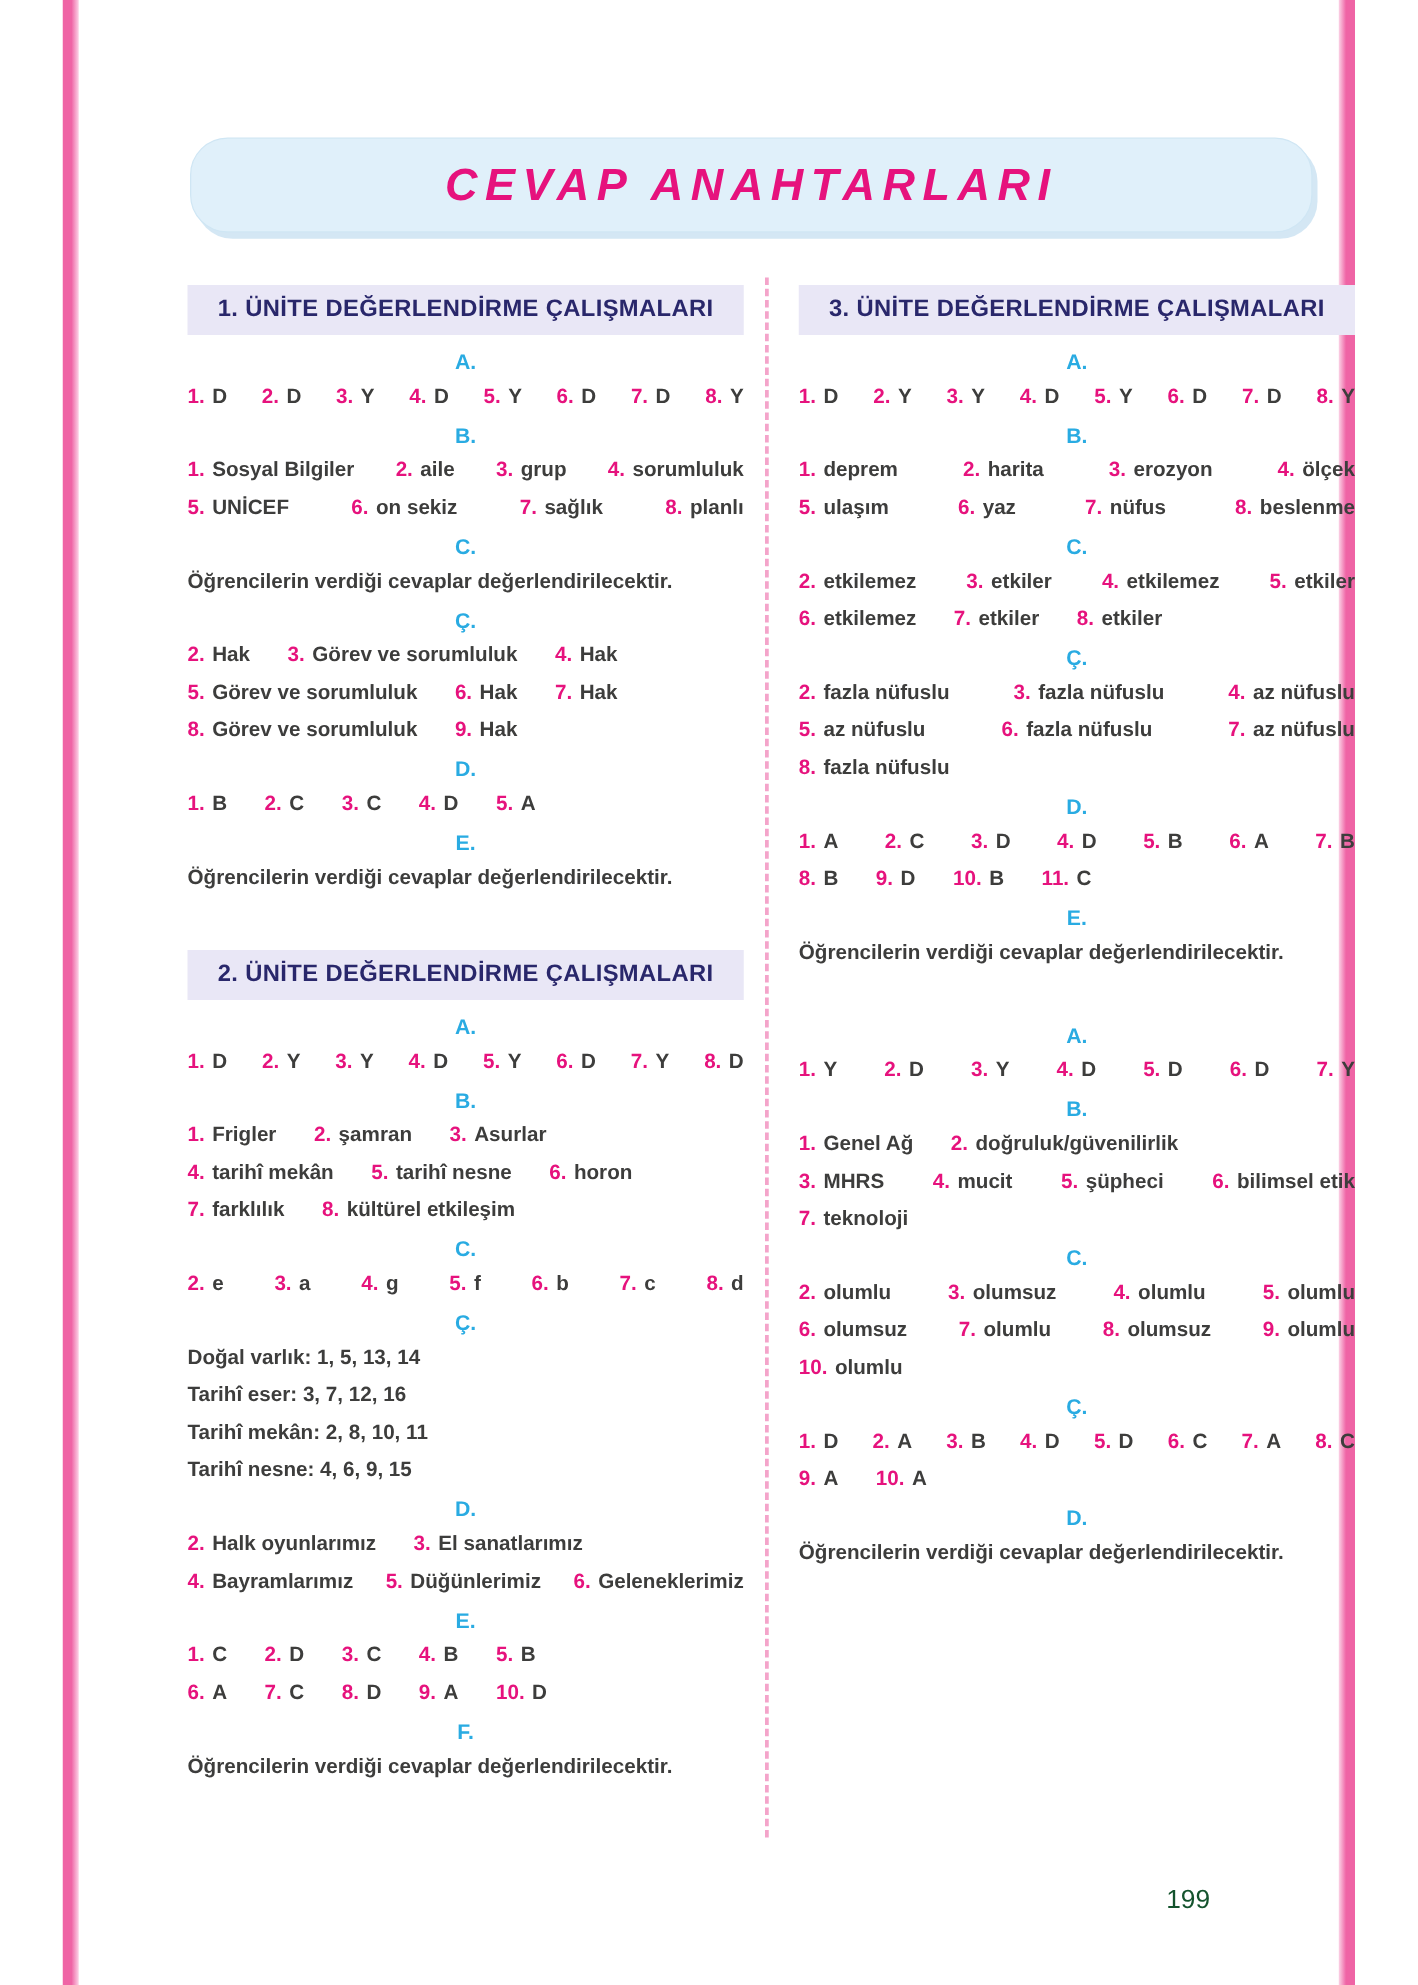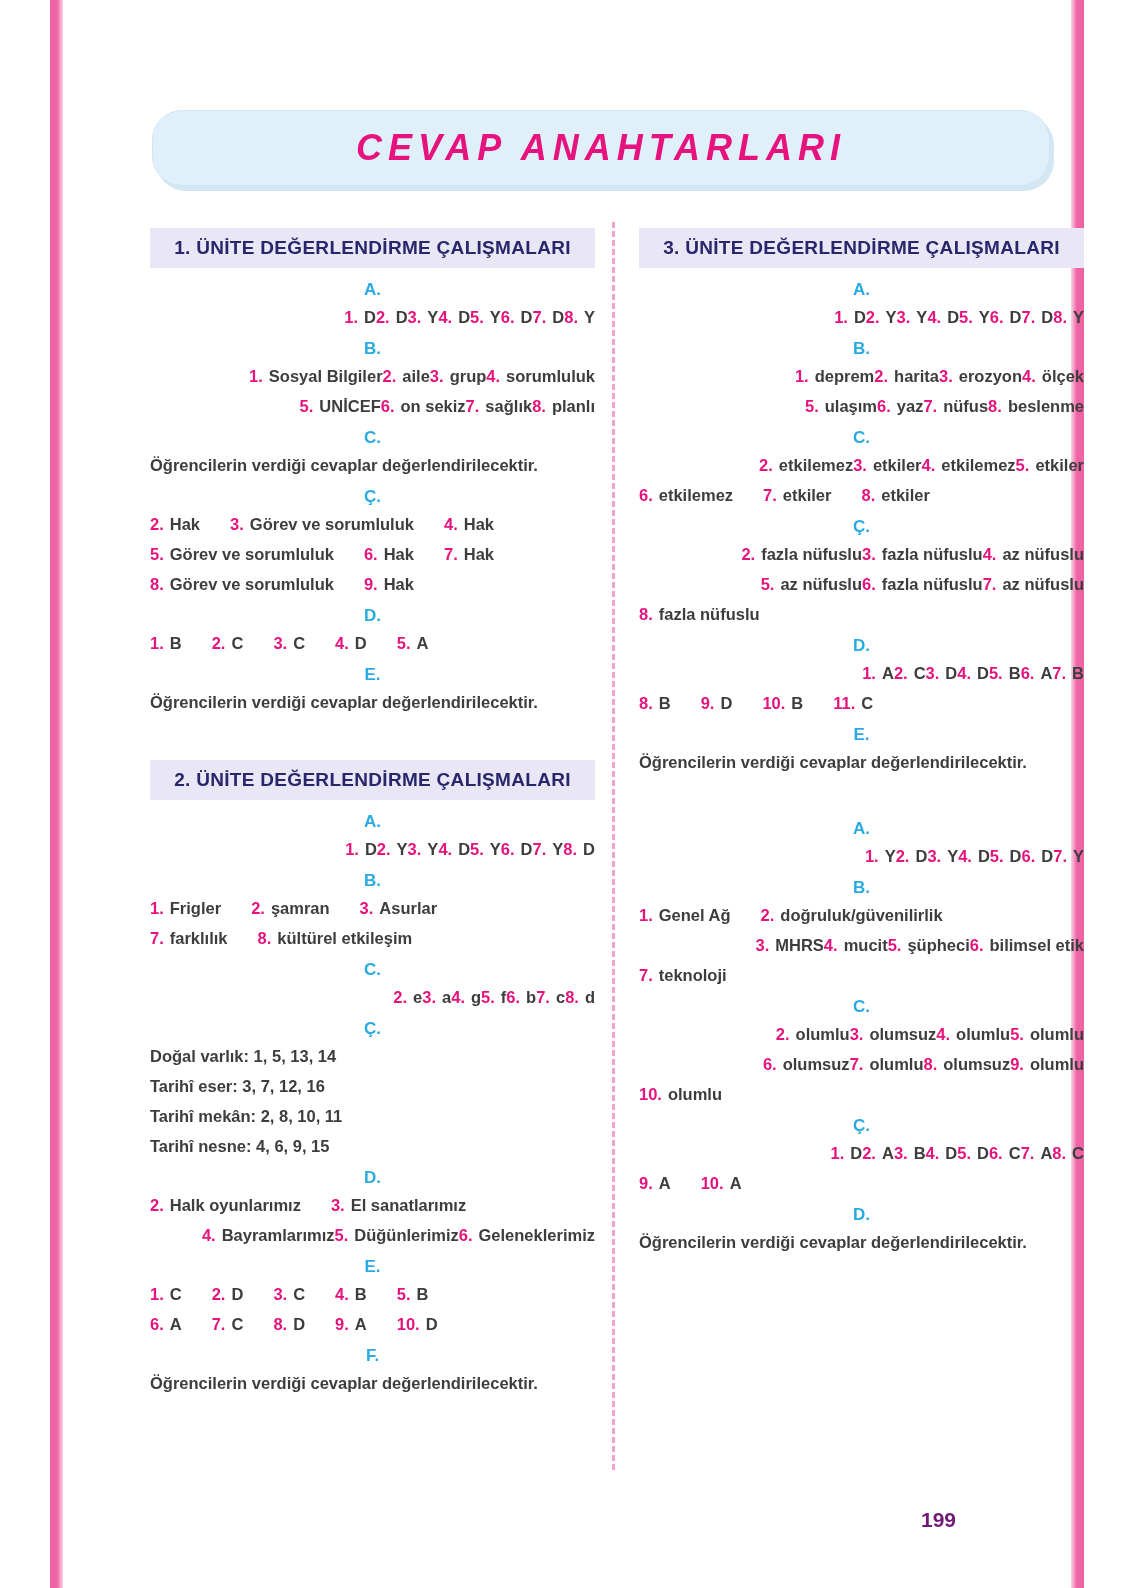--- a/index.html
+++ b/index.html
@@ -53,33 +53,33 @@
     font-weight:bold; font-size:17px; line-height:1;
     margin:13px 0 9px;
   }
 
   .row {
     display:flex; flex-wrap:wrap; align-items:baseline;
     font-size:16.5px; font-weight:bold; color:var(--text,#3d3d3c);
     line-height:20px; margin-bottom:10px;
   }
   .row.left   { column-gap:30px; row-gap:10px; }
-  .row.spread { justify-content:flex-end; }
+  .row.spread { justify-content:space-between; }
 
   .item { white-space:nowrap; }
   .num  { color:var(--pink,#e6127d); margin-right:6px; }
 
   .plain {
     font-size:16.5px; font-weight:bold; color:var(--text,#3d3d3c);
     line-height:20px; margin-bottom:10px;
   }
 
   .page-number {
-    position:absolute; right:128px; bottom:56px;
-    font-size:21px; font-weight:bold; color:#701a75;
+    position:absolute; right:116px; bottom:56px;
+    font-size:21px; font-weight:normal; color:#14532d;
   }
 </style>
 </head>
 <body>
 
 <div class="page">
   <div class="edge left"></div>
   <div class="edge right"></div>
 
   <div class="header-box">
@@ -155,20 +155,25 @@
             <span class="item"><span class="num">5.</span><span class="txt">Y</span></span>
             <span class="item"><span class="num">6.</span><span class="txt">D</span></span>
             <span class="item"><span class="num">7.</span><span class="txt">Y</span></span>
             <span class="item"><span class="num">8.</span><span class="txt">D</span></span>
           </div>
           <div class="section-letter">B.</div>
           <div class="row left">
             <span class="item"><span class="num">1.</span><span class="txt">Frigler</span></span>
             <span class="item"><span class="num">2.</span><span class="txt">şamran</span></span>
             <span class="item"><span class="num">3.</span><span class="txt">Asurlar</span></span>
+          </div>
+          <div class="row left">
+            <span class="item"><span class="num">4.</span><span class="txt">tarihî mekân</span></span>
+            <span class="item"><span class="num">5.</span><span class="txt">tarihî nesne</span></span>
+            <span class="item"><span class="num">6.</span><span class="txt">horon</span></span>
           </div>
           <div class="row left">
             <span class="item"><span class="num">7.</span><span class="txt">farklılık</span></span>
             <span class="item"><span class="num">8.</span><span class="txt">kültürel etkileşim</span></span>
           </div>
           <div class="section-letter">C.</div>
           <div class="row spread">
             <span class="item"><span class="num">2.</span><span class="txt">e</span></span>
             <span class="item"><span class="num">3.</span><span class="txt">a</span></span>
             <span class="item"><span class="num">4.</span><span class="txt">g</span></span>

